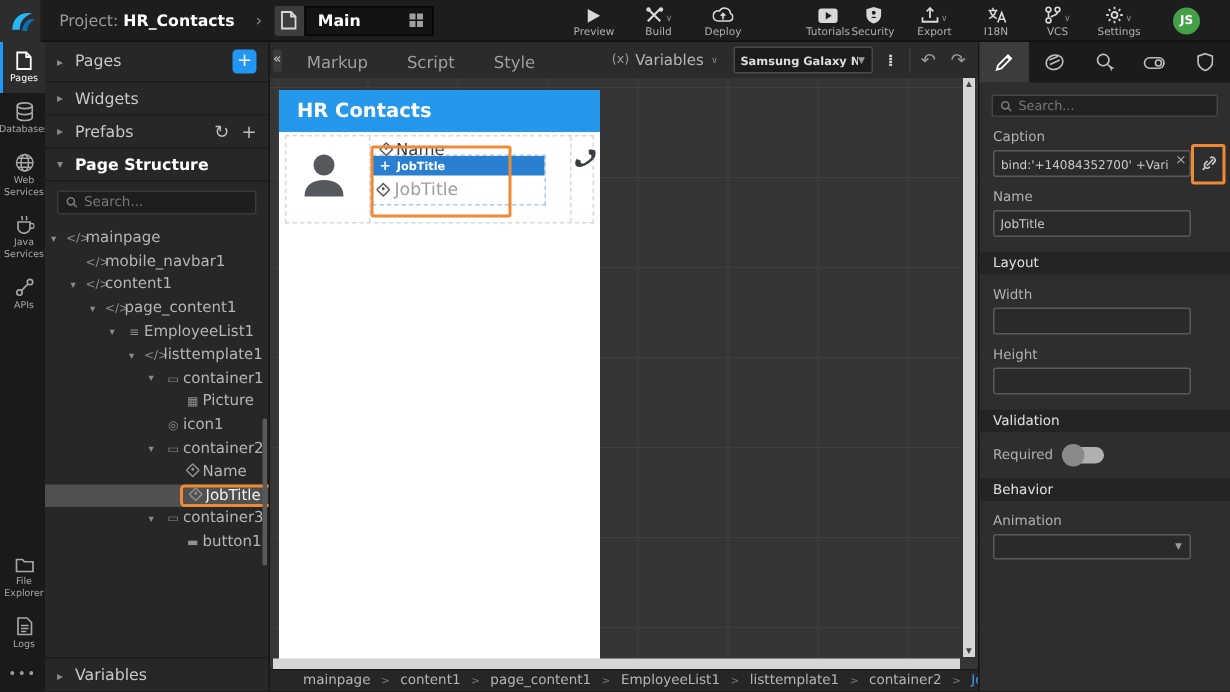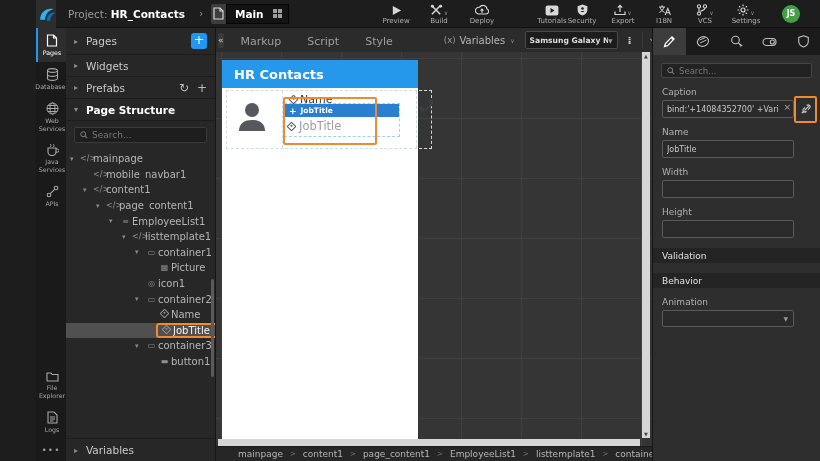--- a/index.html
+++ b/index.html
@@ -1,18 +1,18 @@
 <!DOCTYPE html>
 <html><head>
 <meta charset="utf-8">
 <style>
   * { margin:0; padding:0; box-sizing:border-box; }
   html,body { width:820px; height:461px; overflow:hidden; }
   body { font-family:"DejaVu Sans","Liberation Sans",sans-serif; background:#1d1d1d; color:#ccc; }
-  .app { position:relative; width:820px; height:461px; display:flex; flex-direction:column;padding-left:36px; }
+  .app { position:relative; width:820px; height:461px; display:flex; flex-direction:column; }
 
   
   .topbar { height:28px; background:#1d1d1d; display:flex; align-items:center; flex:0 0 28px; border-bottom:1px solid #101010; }
   .logo { width:30px; height:28px; background:#2d2d2d; display:flex; align-items:center; justify-content:center; }
   .proj { margin-left:12px; font-size:10.5px; white-space:nowrap; }
   .proj .pfx { color:#9a9a9a; }
   .proj .pname { color:#fff; font-weight:bold; }
   .tb-chev { color:#8a8a8a; font-size:11px; margin-left:14px; }
   .pagebtn { width:22px; height:20px; background:#3d3d3d; border-radius:2px 0 0 2px; margin-left:8px; display:flex; align-items:center; justify-content:center; }
   .mainbox { width:94px; height:20px; background:#131313; border:1px solid #050505; display:flex; align-items:center; }
@@ -75,21 +75,21 @@
   .devicesel .dcaret { font-size:6px; color:#999; }
   .kebab { color:#d0d0d0; font-size:11px; font-weight:bold; align-self:center; margin:0 8px 0 10px; letter-spacing:0; cursor:pointer; }
   .t2sep { width:1px; background:#3c3c3c; margin:4px 2px; }
   .t2icon { color:#9a9a9a; font-size:12px; align-self:center; margin:0 5px; cursor:pointer; }
   .t2right { margin-left:auto; display:flex; align-items:stretch; }
   .expbtn { width:14px; height:15px; background:#3a3a3a; border-radius:2px; color:#cfcfcf; font-size:9px; line-height:14px; text-align:center; align-self:center; margin-right:3px; cursor:pointer; }
 
   .canvas { flex:1; position:relative; background:#353535;
     background-image:linear-gradient(#3f3f3f 1px,transparent 1px),linear-gradient(90deg,#3f3f3f 1px,transparent 1px);
     background-size:60px 60px; background-position:5px 6px; overflow:hidden; }
-  .device { position:absolute; left:6px; top:8px; width:196px; height:382px; background:#fff; }
+  .device { position:absolute; left:6px; top:8px; width:214px; height:382px; background:#fff; }
   .appbar { height:28px; background:#2598ec; color:#fff; font-size:13px; font-weight:bold; display:flex; align-items:center; padding-left:12px; }
   .itemoutline { position:absolute; left:4px; top:30px; width:206px; height:59px; border:1px dashed #cfdce6; }
   .cellsep1 { position:absolute; left:60px; top:31px; height:57px; border-left:1px dashed #cfdce6; }
   .cellsep2 { position:absolute; left:194px; top:31px; height:57px; border-left:1px dashed #cfdce6; }
   .cont2box { position:absolute; left:62px; top:43px; width:116px; height:34px; border:1px dashed #a9cde9; }
   .cv-name { position:absolute; left:68px; top:33px; font-size:11px; color:#3c3c3c; display:flex; align-items:center; gap:2px; }
   .cv-job { position:absolute; left:66px; top:59px; font-size:11.5px; color:#9e9e9e; display:flex; align-items:center; gap:3px; }
   .cv-job .tagicon { color:#555; }
   .draglabel { position:absolute; left:62px; top:44px; width:115px; height:13px; background:#2a7fd0; color:#fff; display:flex; align-items:center; gap:4px; padding:0 5px; }
   .draglabel .dmove { font-size:9px; font-weight:bold; }
@@ -566,26 +566,33 @@
             <span class="bindring"></span>
             <svg width="11" height="11" viewBox="0 0 11 11">
                 <path d="M4.5 6.5 L8.8 2.2 M6.8 1.5 a1.9 1.9 0 0 1 2.7 2.7 L8 5.7 M5 3.3 L3.5 4.8 a1.9 1.9 0 0 0 2.7 2.7 l.4 -.4 M3.3 7.7 L1.8 9.2" fill="none" stroke="#c9c9c9" stroke-width="1.1"></path>
               </svg>
           </span>
         </div>
 
         <div class="flabel">Name</div>
         <input class="finput" value="JobTitle" style="">
 
+        <div class="sechead">Layout</div>
         <div class="flabel">Width</div>
         <input class="finput" value="" style="">
         <div class="flabel">Height</div>
         <input class="finput" value="" style="">
 
         <div class="sechead">Validation</div>
+        <div class="togglerow">
+          <span class="tlab">Required</span>
+          <span class="toggle off">
+              <span class="knob"></span>
+            </span>
+        </div>
 
         <div class="sechead">Behavior</div>
         <div class="flabel">Animation</div>
         <div class="aselect">
           <span>▼</span>
         </div>
       </div>
     </div>
 
   </div>

